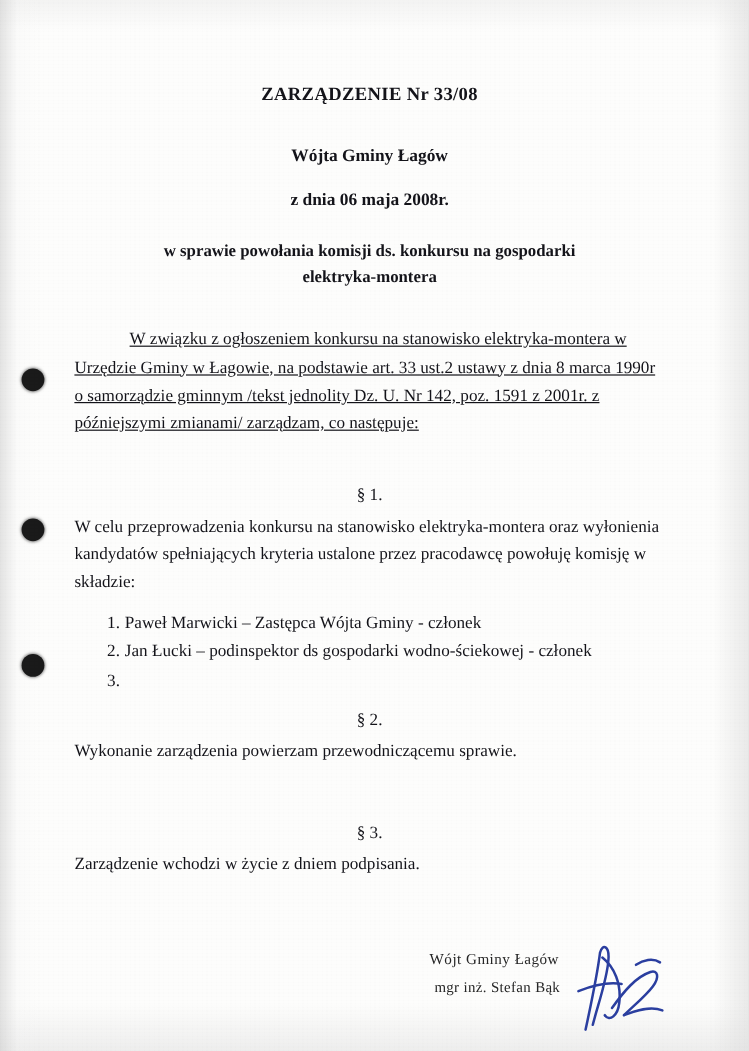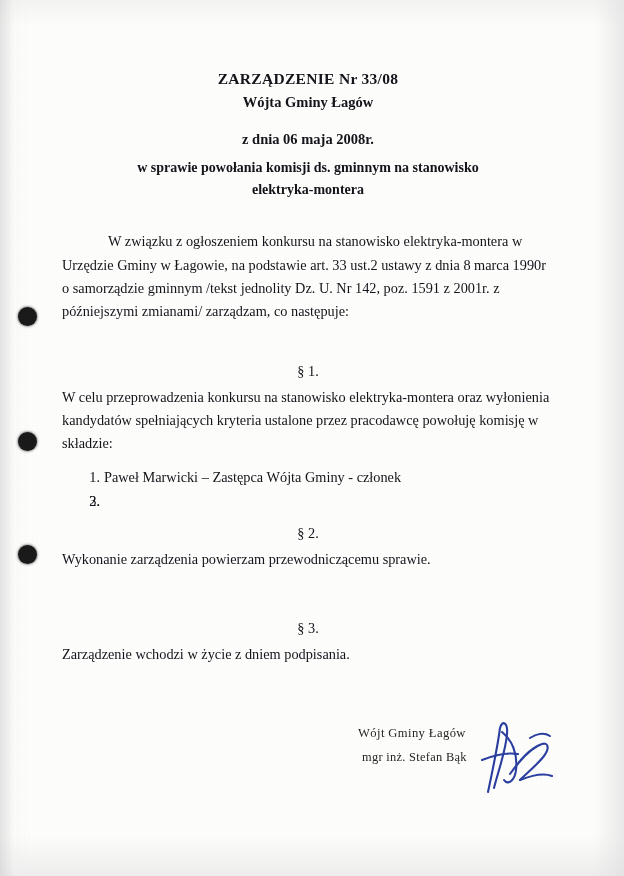--- a/index.html
+++ b/index.html
@@ -55,41 +55,41 @@
     left: 62px;
     top: 70px;
     width: 492px;
   }
   .center { text-align: center; }
   .b { font-weight: bold; }
 
   .title {
     font-size: 15.5px;
     letter-spacing: .3px;
-    margin-bottom: 6px;
+    margin-bottom: 34px;
   }
   .sub1 {
     font-size: 14.5px;
     margin-bottom: 20px;
   }
   .sub2 {
     font-size: 14.5px;
-    margin-bottom: 9px;
+    margin-bottom: 23px;
   }
   .sub3 {
     font-size: 14px;
     line-height: 1.55;
     margin-bottom: 30px;
   }
   .para {
     font-size: 14.3px;
     line-height: 1.62;
     text-align: left;
   }
-  .para.indent { text-indent: 46px; }
+  .para.indent { text-indent: 46px; text-decoration: underline; }
   .sec {
     text-align: center;
     font-size: 14.3px;
     margin-top: 22px;
     margin-bottom: 6px;
   }
   .list {
     margin: 10px 0 0 0;
     padding: 0 0 0 42px;
     font-size: 14.3px;
@@ -148,38 +148,39 @@
   <div class="hole h3"></div>
 
   <div class="content">
 
     <div class="center title b">ZARZĄDZENIE  Nr 33/08</div>
 
     <div class="center sub1 b">Wójta Gminy Łagów</div>
     <div class="center sub2 b">z dnia 06 maja 2008r.</div>
 
     <div class="center sub3 b">
-      <div>w sprawie powołania komisji ds.  gminnym na stanowisko</div>
+      <div>w sprawie powołania komisji ds.  konkursu na gospodarki</div>
       <div>elektryka-montera</div>
     </div>
 
     <div class="para indent">W związku z ogłoszeniem konkursu na stanowisko elektryka-montera w Urzędzie Gminy w Łagowie, na podstawie art. 33 ust.2 ustawy z dnia 8 marca 1990r o samorządzie gminnym /tekst jednolity Dz. U. Nr 142, poz. 1591 z 2001r. z późniejszymi zmianami/   zarządzam, co następuje:</div>
 
     <div class="gap-1"></div>
 
     <div class="sec">§ 1.</div>
     <div class="para">W celu przeprowadzenia   konkursu na  stanowisko elektryka-montera    oraz wyłonienia kandydatów spełniających kryteria ustalone przez pracodawcę powołuję komisję w składzie:</div>
 
     <ul class="list">
       <li>
         <span class="num">1.</span>
         <span>Paweł Marwicki     – Zastępca Wójta Gminy - członek</span>
       </li>
       <li>
         <span class="num">2.</span>
+        <span>Jan Łucki – podinspektor ds gospodarki wodno-ściekowej - członek</span>
       </li>
       <li>
         <span class="num">3.</span>
       </li>
     </ul>
 
     <div class="gap-3"></div>
 
     <div class="sec">§ 2.</div>
     <div class="center para">Wykonanie zarządzenia powierzam przewodniczącemu sprawie.</div>

